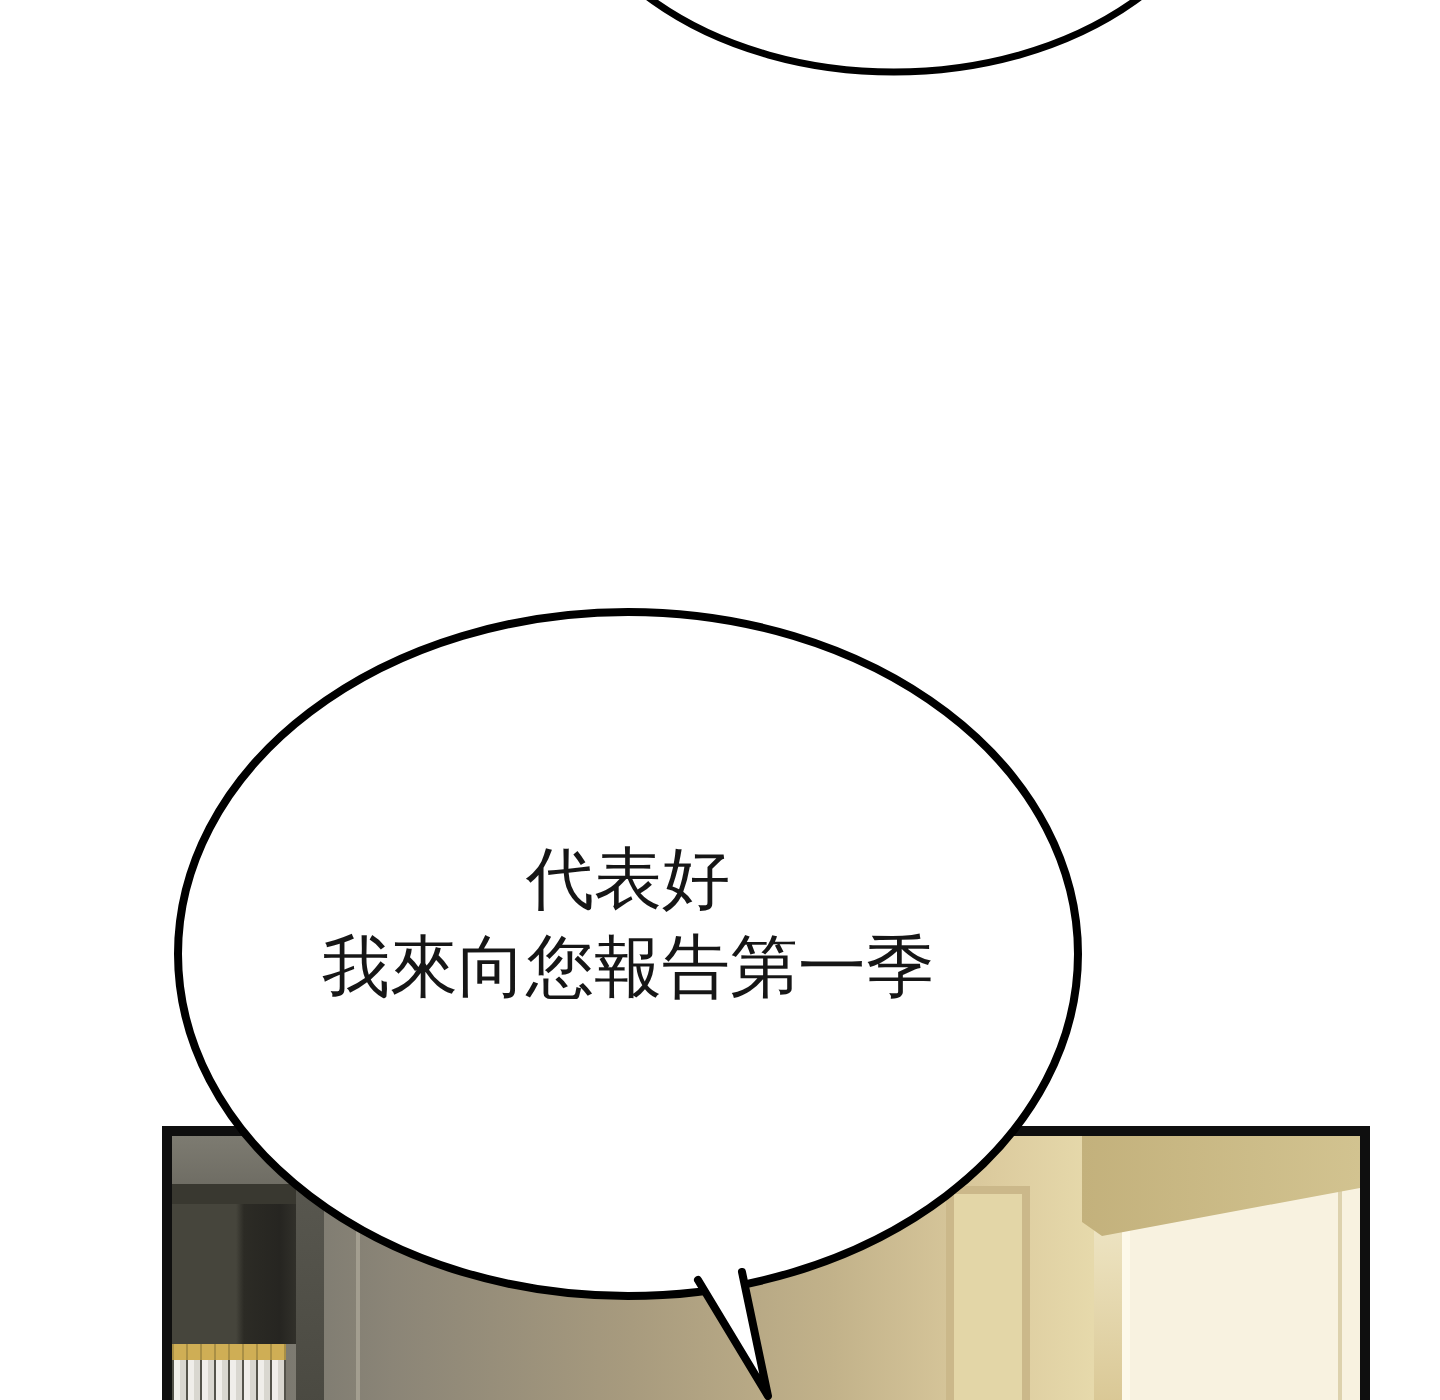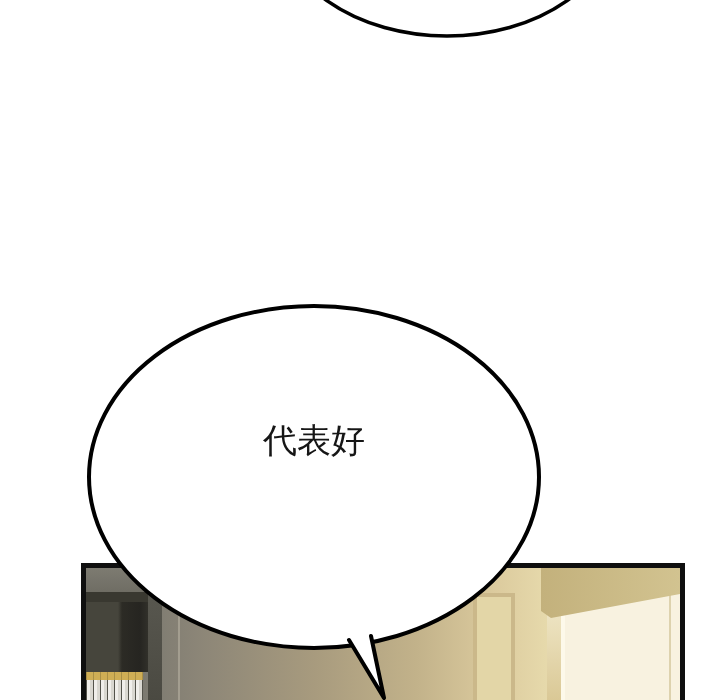--- a/index.html
+++ b/index.html
@@ -147,15 +147,16 @@
 
     <ellipse cx="447" cy="-85" rx="170" ry="121" fill="#ffffff" stroke="#000000" stroke-width="3.5"></ellipse>
 
     <ellipse cx="314" cy="477" rx="225" ry="171" fill="#ffffff" stroke="#000000" stroke-width="4"></ellipse>
 
     <path d="M 349 640 L 384 698 L 371 636" fill="#ffffff" stroke="#000000" stroke-width="4" stroke-linejoin="round" stroke-linecap="round"></path>
   </svg>
 
   <div class="bubble-text">
     <div>代表好</div>
+    <div>我來向您報告第一季</div>
   </div>
 
 </div>
 
 </body></html>

